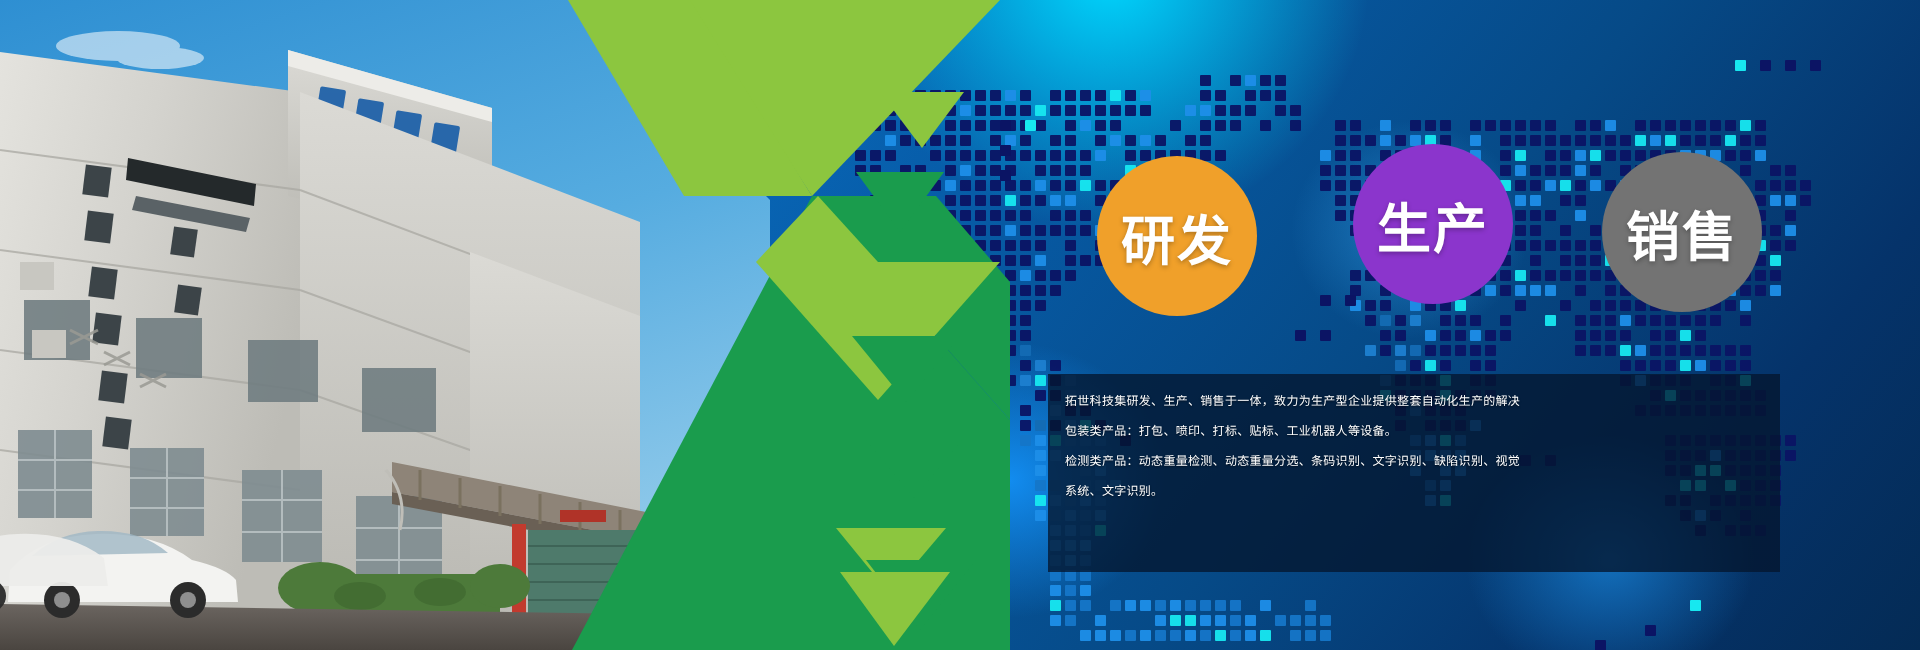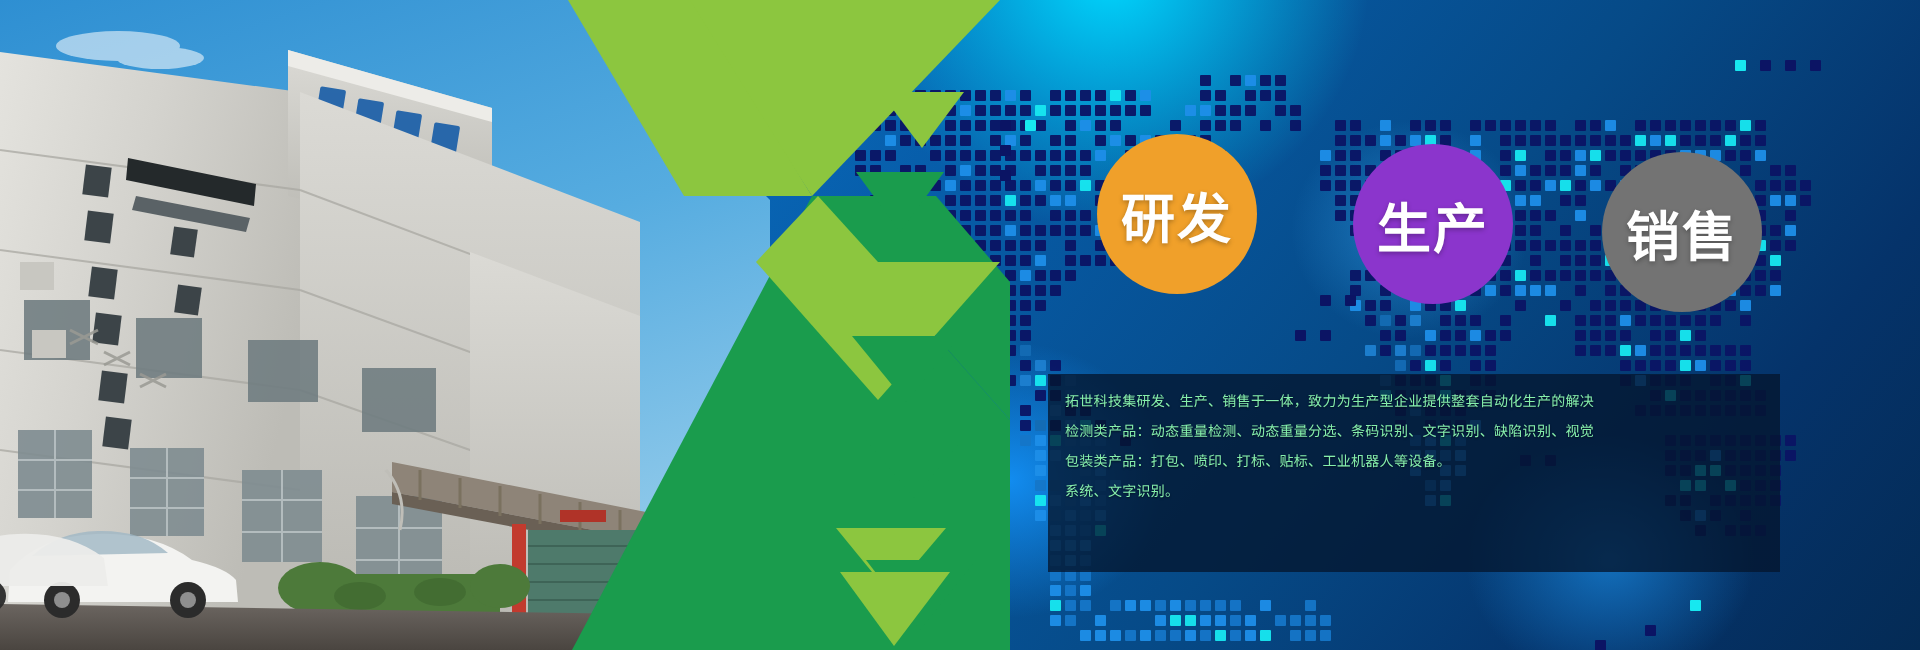--- a/index.html
+++ b/index.html
@@ -58,35 +58,35 @@
     position:absolute;
     border-radius:50%;
     display:flex; align-items:center; justify-content:center;
     color:#fff;
     font-weight:700;
     font-size:54px;
     letter-spacing:2px;
     text-shadow:0 2px 5px rgba(0,0,0,.28);
     font-family:"DejaVu Sans","Liberation Sans",sans-serif;
   }
-  #circle-rd{ left:1097px; top:134px; width:160px; height:160px;font-family:Liberation Serif, serif; }
+  #circle-rd{ left:1097px; top:156px; width:160px; height:160px;font-family:Liberation Serif, serif; }
   #circle-prod{ left:1353px; top:144px; width:160px; height:160px; }
   #circle-sales{ left:1602px; top:152px; width:160px; height:160px; }
 
   
   .desc-panel{
     position:absolute;
     left:1048px; top:374px; width:732px; height:198px;
     background:rgba(4,22,46,.78);
   }
   .desc-lines{
     position:absolute;
     left:1065px; top:386px; width:710px;
-    color:#86efac;
-    font-size:14px;
+    color:#ffffff;
+    font-size:12px;
     line-height:30px;
     font-family:"DejaVu Sans","Liberation Sans",sans-serif;
     letter-spacing:.3px;
     text-shadow:0 1px 2px rgba(0,0,0,.6);
   }
   .desc-lines p{margin:0;}
 </style>
 </head>
 <body>
 
@@ -1223,18 +1223,18 @@
     <span>生产</span>
   </div>
 
   <div class="circle" id="circle-sales" style="background: #737373;">
     <span>销售</span>
   </div>
 
   <div class="desc-panel"></div>
   <div class="desc-lines" id="desc-lines">
       <p>拓世科技集研发、生产、销售于一体，致力为生产型企业提供整套自动化生产的解决</p>
+      <p>包装类产品：打包、喷印、打标、贴标、工业机器人等设备。</p>
       <p>检测类产品：动态重量检测、动态重量分选、条码识别、文字识别、缺陷识别、视觉</p>
-      <p>包装类产品：打包、喷印、打标、贴标、工业机器人等设备。</p>
       <p>系统、文字识别。</p>
     </div>
 
 </div>
 
 </body></html>

